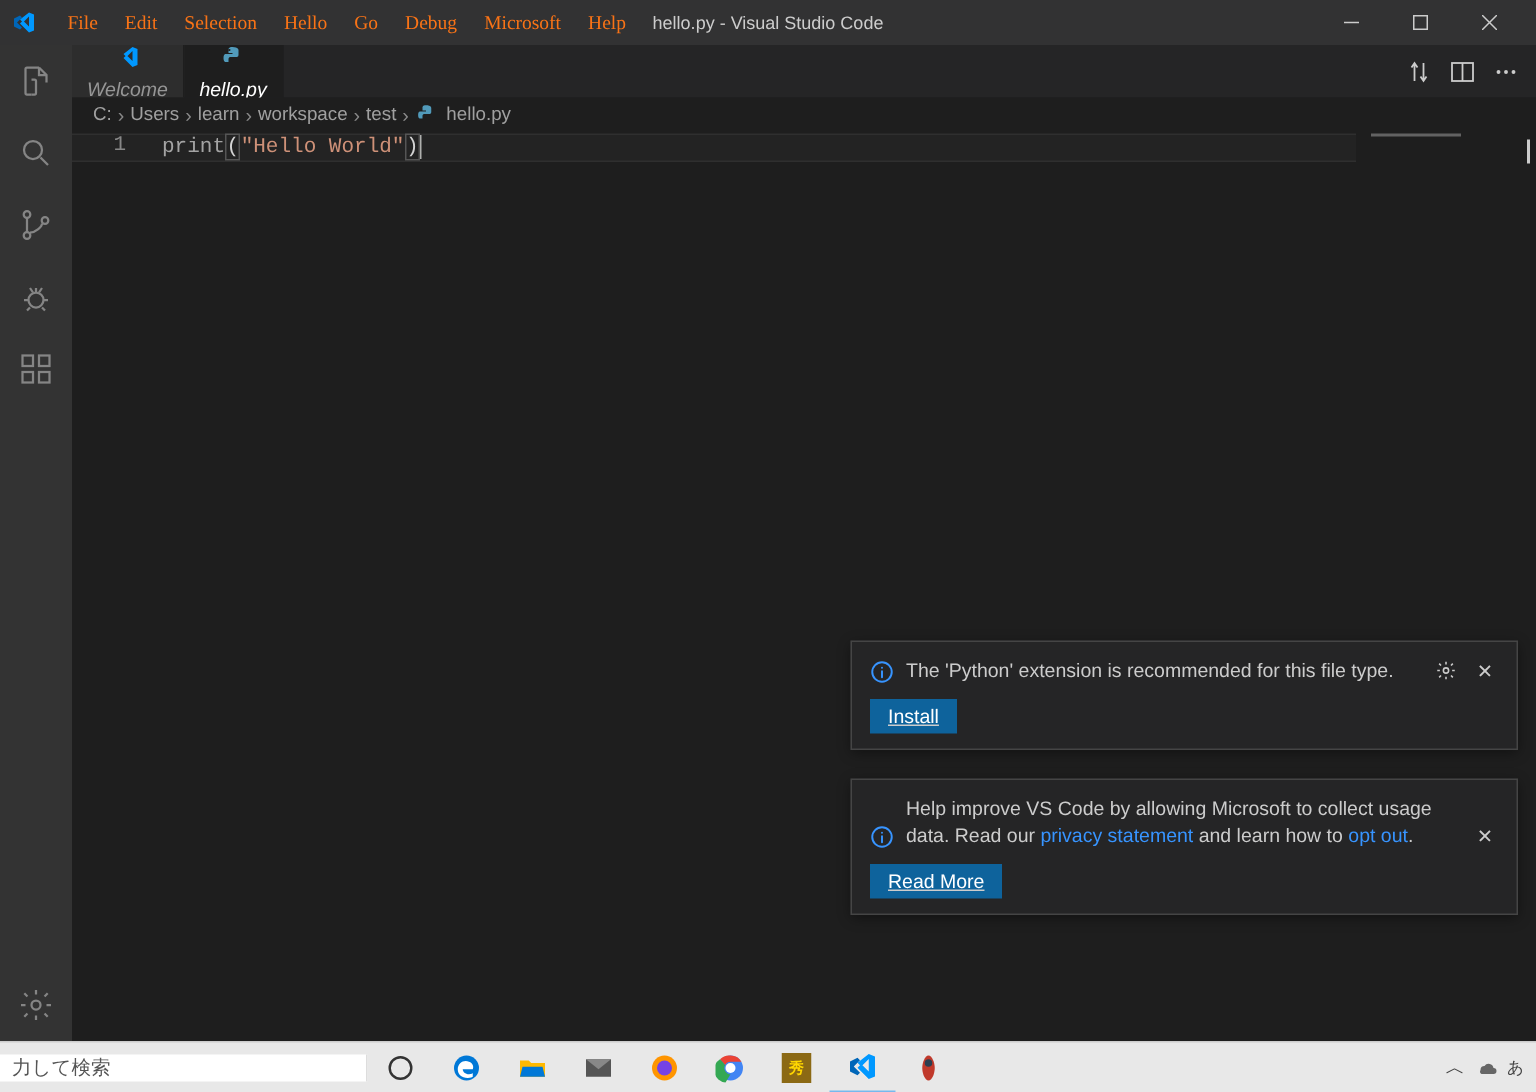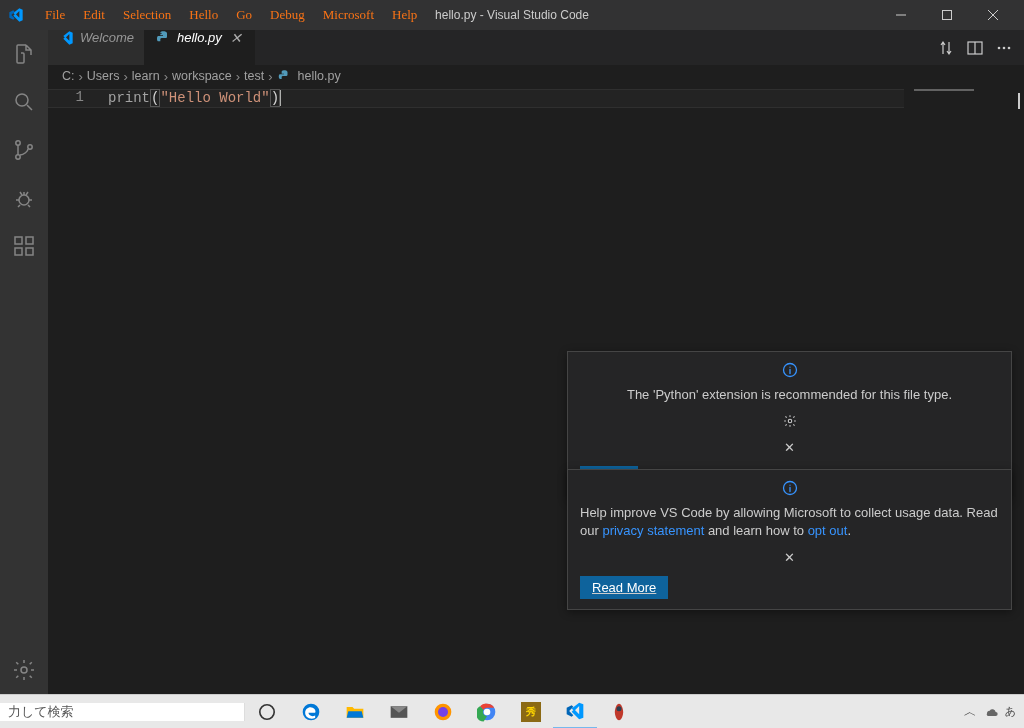--- a/index.html
+++ b/index.html
@@ -74,28 +74,30 @@
       flex-direction: column;
     }
     .tabs-bar {
       height: 35px;
       background: #252526;
       display: flex;
       align-items: stretch;
     }
     .tab {
       display: flex;
+      align-items: center;
       padding: 0 10px;
       background: #2d2d2d;
       border-right: 1px solid #1e1e1e;
       color: #969696;
       font-style: italic;
       cursor: pointer;
       gap: 6px;
       font-size: 13px;
+      flex-direction: column;
     }
     .tab.active {
       background: #1e1e1e;
       color: #fff;
     }
     .tab .tab-icon { width: 16px; height: 16px; display: flex; align-items: center; justify-content: center; }
     .tab .close-x {
       width: 16px; height: 16px;
       display: flex;
       align-items: center;
@@ -206,23 +208,22 @@
       background: #252526;
       border: 1px solid #454545;
       box-shadow: 0 2px 8px rgba(0,0,0,0.4);
       padding: 10px 12px;
       width: 445px;
       font-size: 13px;
       color: #ccc;
     }
     .notification .notif-header {
       display: flex;
-      align-items: center;
+      align-items: flex-end;
       gap: 8px;
-      flex-direction: column;
     }
     .notification .notif-msg { flex: 1; line-height: 1.4; }
     .notification .notif-actions {
       display: flex;
       justify-content: space-between;
       gap: 8px;
       margin-top: 10px;
       text-decoration: underline;
     }
     .notif-btn {

